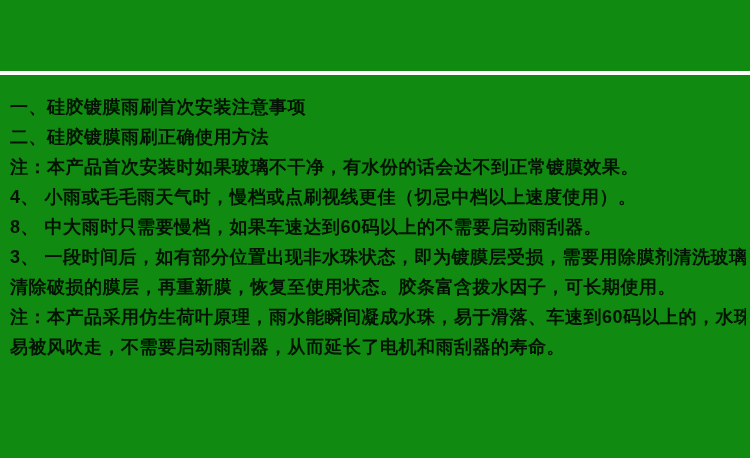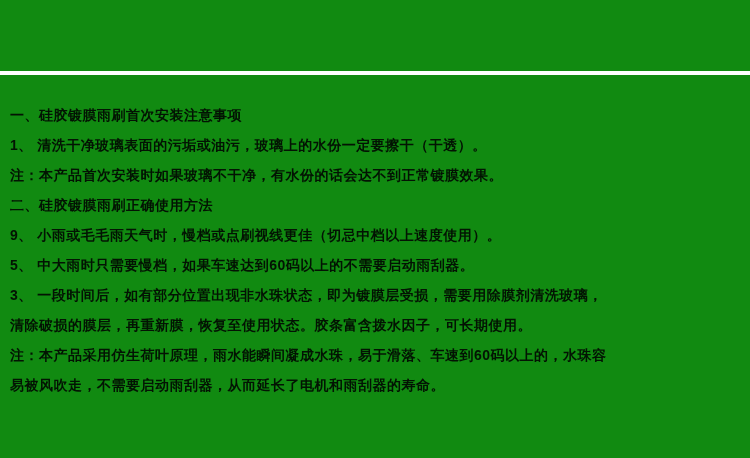--- a/index.html
+++ b/index.html
@@ -25,45 +25,44 @@
   .divider {
     position: absolute;
     top: 71px;
     left: 0;
     width: 750px;
     height: 4px;
     background: #ffffff;
   }
   .text-block {
     position: absolute;
-    top: 100px;
+    top: 92px;
     left: 10px;
     width: 736px;
     color: #031303;
-    font-size: 14px;
+    font-size: 18px;
     line-height: 30px;
     font-weight: 600;
     letter-spacing: 0.5px;
   }
   .line {
     height: 30px;
     white-space: nowrap;
     overflow: hidden;
   }
 </style>
 </head>
 <body>
 
 <div class="top-band"></div>
 <div class="divider"></div>
 
 <div class="text-block">
   <div class="line">一、硅胶镀膜雨刷首次安装注意事项</div>
-  <div class="line">1、 清洗干净玻璃表面的污垢或油污，玻璃上的水份一定要擦干（干透）。</div>
+  <div class="line">二、硅胶镀膜雨刷正确使用方法</div>
   <div class="line">注：本产品首次安装时如果玻璃不干净，有水份的话会达不到正常镀膜效果。</div>
-  <div class="line">二、硅胶镀膜雨刷正确使用方法</div>
-  <div class="line">9、 小雨或毛毛雨天气时，慢档或点刷视线更佳（切忌中档以上速度使用）。</div>
-  <div class="line">5、 中大雨时只需要慢档，如果车速达到60码以上的不需要启动雨刮器。</div>
+  <div class="line">4、 小雨或毛毛雨天气时，慢档或点刷视线更佳（切忌中档以上速度使用）。</div>
+  <div class="line">8、 中大雨时只需要慢档，如果车速达到60码以上的不需要启动雨刮器。</div>
   <div class="line">3、 一段时间后，如有部分位置出现非水珠状态，即为镀膜层受损，需要用除膜剂清洗玻璃，</div>
   <div class="line">清除破损的膜层，再重新膜，恢复至使用状态。胶条富含拨水因子，可长期使用。</div>
   <div class="line">注：本产品采用仿生荷叶原理，雨水能瞬间凝成水珠，易于滑落、车速到60码以上的，水珠容</div>
   <div class="line">易被风吹走，不需要启动雨刮器，从而延长了电机和雨刮器的寿命。</div>
 </div>
 
 </body></html>

